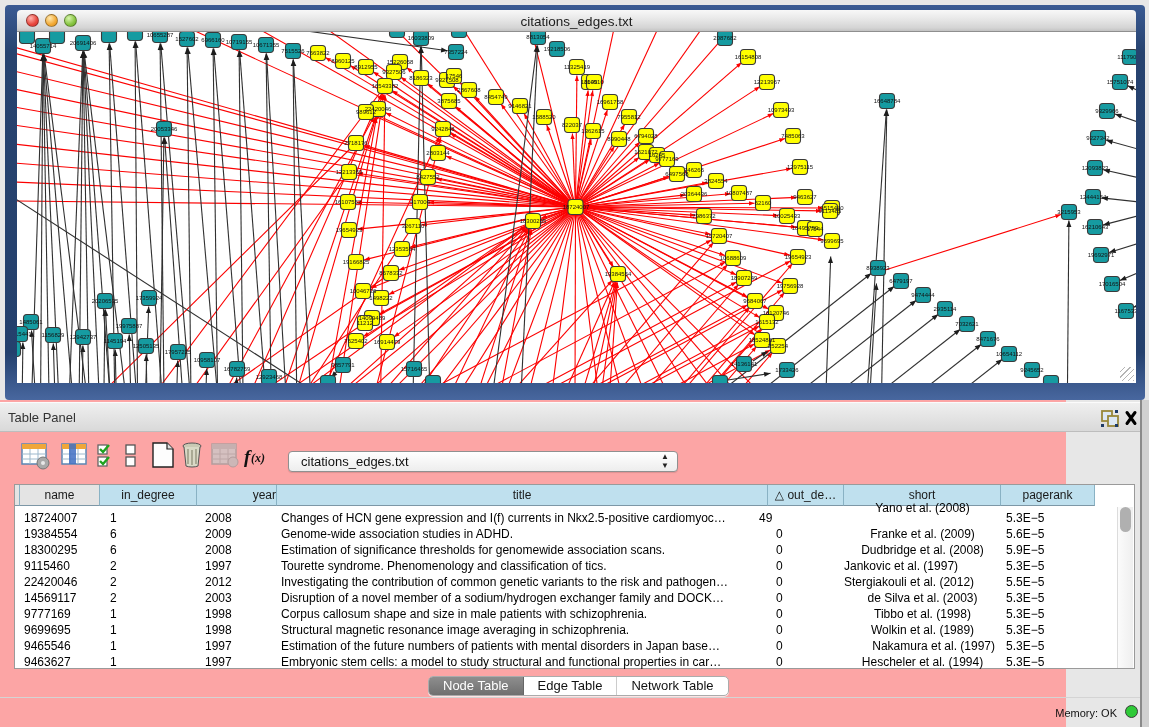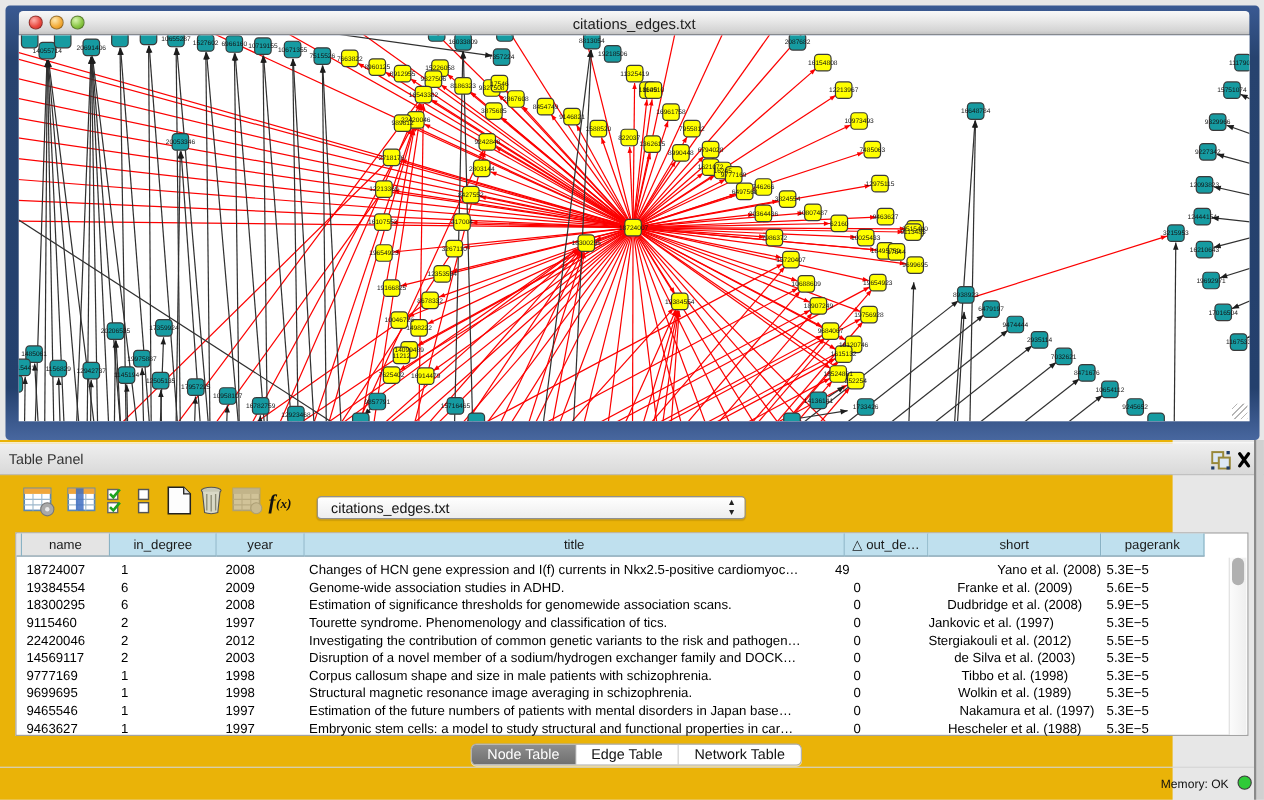--- a/index.html
+++ b/index.html
@@ -8,21 +8,21 @@
  background:linear-gradient(180deg,#f8f8f8 0%,#e9e9e9 40%,#d4d4d4 85%,#c3c3c3 100%);
  border-bottom:1px solid #8f8f8f}
 .tl{position:absolute;top:4px;width:13px;height:13px;border-radius:50%;border:1px solid rgba(0,0,0,.35)}
 #tl1{left:9px;background:radial-gradient(circle at 35% 30%,#ffb3ad,#e8463c 60%,#c33)}
 #tl2{left:28px;background:radial-gradient(circle at 35% 30%,#ffe9b0,#f2a934 60%,#d98e1d)}
 #tl3{left:47px;background:radial-gradient(circle at 35% 30%,#d8f5ae,#86c440 60%,#6aa32a)}
 #ttl{position:absolute;left:0;top:4px;width:100%;text-align:center;font-size:13.5px;color:#1c1c1c}
 #canvas{position:absolute;left:12px;top:27px;width:1119px;height:351px;background:#fff;overflow:hidden}
 #grip{position:absolute;right:2px;bottom:2px;width:14px;height:14px;
  background:repeating-linear-gradient(135deg,transparent 0 3px,#b5b5b5 3px 4px)}
-#panel{position:absolute;left:0;top:400px;width:1066px;height:327px;background:#eab308}
+#panel{position:absolute;left:0;top:400px;width:1066px;height:327px;background:#fca5a5}
 #phead{position:absolute;left:0;top:2px;width:1149px;height:30px;
  background:linear-gradient(180deg,#efefef,#d9d9d9);border-top:1px solid #fbfbfb;border-bottom:1px solid #bdbdbd}
 #phead span{position:absolute;left:8px;top:7px;font-size:13px;color:#333}
 #toolbar{position:absolute;left:0;top:33px;width:1149px;height:50px}
 #combo{position:absolute;left:288px;top:18px;width:390px;height:21px;border:1px solid #909090;border-radius:4px;
  background:linear-gradient(180deg,#ffffff,#ededed);font-size:13px;color:#111;line-height:19px;padding-left:12px;
  box-shadow:0 1px 1px rgba(0,0,0,.12)}
 #combo .arr{position:absolute;right:8px;top:0;font-size:8px;color:#222;line-height:9px}
 #tbl{position:absolute;left:14px;top:84px;width:1121px;height:185px;background:#fff;border:1px solid #9a9a9a}
 .hrow{position:absolute;top:0;height:21px;background:#bfe0ee;border-right:1px solid #89b2c4;border-bottom:1px solid #7d97a6;
@@ -825,31 +825,31 @@
    </g>
    <text x="226" y="22" font-size="19" font-style="italic" font-weight="bold" font-family="Liberation Serif,serif" fill="#111">f</text>
    <text x="233" y="21" font-size="12" font-style="italic" font-weight="bold" font-family="Liberation Serif,serif" fill="#111">(x)</text>
   </svg>
   <div id="combo">citations_edges.txt<span class="arr">▲<br>▼</span></div>
  </div>
  <div id="tbl">
       <div class="hrow" style="left:0px;width:5px;background:#e4e4e4;"></div>
       <div class="hrow" style="left:5px;width:80px;background:#e4e4e4;">name</div>
       <div class="hrow" style="left:85px;width:97px;">in_degree</div>
-      <div class="hrow" style="left:182px;width:80px;">year</div>
+      <div class="hrow" style="left:182px;width:80px;text-align:right;">year</div>
       <div class="hrow" style="left:262px;width:491px;">title</div>
       <div class="hrow" style="left:753px;width:76px;">△ out_de…</div>
       <div class="hrow" style="left:829px;width:157px;text-align:center;">short</div>
       <div class="hrow" style="left:986px;width:94px;">pagerank</div>
       <div class="cell" style="left:9px;top:25px;width:74px">18724007</div>
       <div class="cell" style="left:95px;top:25px;width:80px">1</div>
       <div class="cell" style="left:190px;top:25px;width:70px">2008</div>
       <div class="cell" style="left:266px;top:25px;width:485px">Changes of HCN gene expression and I(f) currents in Nkx2.5‑positive cardiomyoc…</div>
       <div class="cell" style="left:744px;top:25px;width:66px">49</div>
-      <div class="cell" style="left:829px;top:25px;width:157px;text-align:right">Yano et al. (2008)</div>
+      <div class="cell" style="left:829px;top:15px;width:157px;text-align:center">Yano et al. (2008)</div>
       <div class="cell" style="left:991px;top:25px;width:86px">5.3E−5</div>
       <div class="cell" style="left:9px;top:41px;width:74px">19384554</div>
       <div class="cell" style="left:95px;top:41px;width:80px">6</div>
       <div class="cell" style="left:190px;top:41px;width:70px">2009</div>
       <div class="cell" style="left:266px;top:41px;width:485px">Genome‑wide association studies in ADHD.</div>
       <div class="cell" style="left:761px;top:41px;width:66px">0</div>
       <div class="cell" style="left:829px;top:41px;width:157px;text-align:center">Franke et al. (2009)</div>
       <div class="cell" style="left:991px;top:41px;width:86px">5.6E−5</div>
       <div class="cell" style="left:9px;top:57px;width:74px">18300295</div>
       <div class="cell" style="left:95px;top:57px;width:80px">6</div>
@@ -898,21 +898,21 @@
       <div class="cell" style="left:190px;top:153px;width:70px">1997</div>
       <div class="cell" style="left:266px;top:153px;width:485px">Estimation of the future numbers of patients with mental disorders in Japan base…</div>
       <div class="cell" style="left:761px;top:153px;width:66px">0</div>
       <div class="cell" style="left:823px;top:153px;width:157px;text-align:right">Nakamura et al. (1997)</div>
       <div class="cell" style="left:991px;top:153px;width:86px">5.3E−5</div>
       <div class="cell" style="left:9px;top:169px;width:74px">9463627</div>
       <div class="cell" style="left:95px;top:169px;width:80px">1</div>
       <div class="cell" style="left:190px;top:169px;width:70px">1997</div>
       <div class="cell" style="left:266px;top:169px;width:485px">Embryonic stem cells: a model to study structural and functional properties in car…</div>
       <div class="cell" style="left:761px;top:169px;width:66px">0</div>
-      <div class="cell" style="left:829px;top:169px;width:157px;text-align:center">Hescheler et al. (1988)</div>
+      <div class="cell" style="left:829px;top:169px;width:157px;text-align:center">Hescheler et al. (1994)</div>
       <div class="cell" style="left:991px;top:169px;width:86px">5.3E−5</div>
       <div id="sbar">
         <div id="thumb"></div>
       </div>
     </div>
  <div id="tabs">
       <div class="tab sel">Node Table</div>
       <div class="tab">Edge Table</div>
       <div class="tab">Network Table</div>
     </div>

